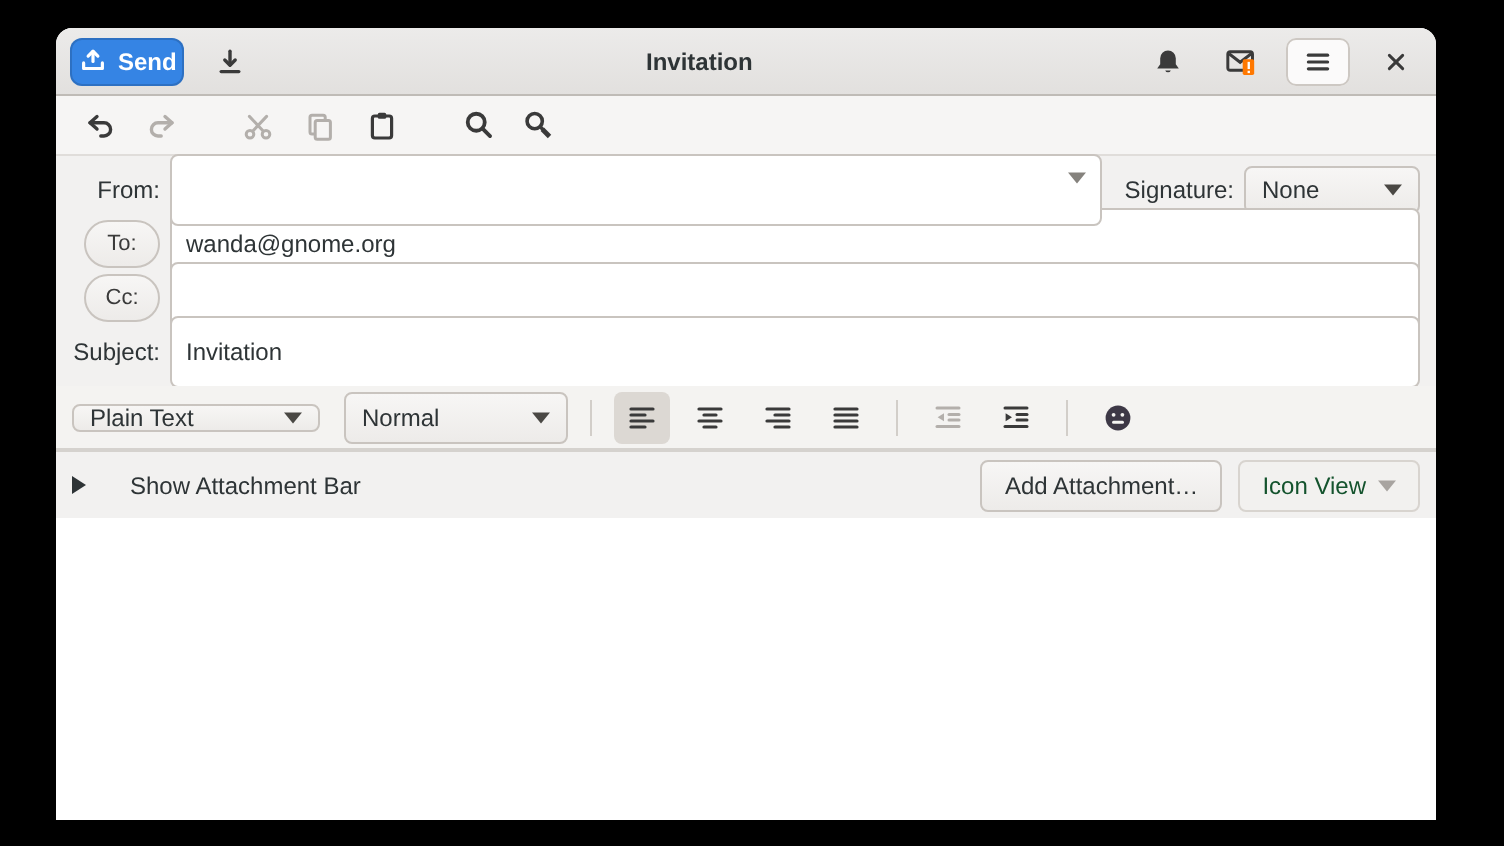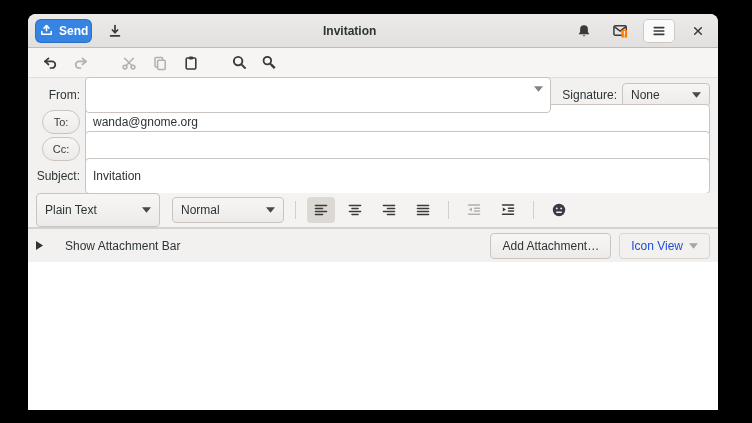--- a/index.html
+++ b/index.html
@@ -69,21 +69,21 @@
     border:1px solid #c9c4bf; border-radius:4px;
     display:flex; align-items:center; justify-content:space-between;
     font-size:12px; color:#2e3436; padding:0 8px;
   }
   .sig-dd { flex:0 0 88px; }
   
   .formatbar {
     flex:0 0 32px; background:#f4f3f1; border-bottom:1px solid #d5d2ce;
     display:flex; align-items:center; padding:0 8px; gap:6px;
   }
-  .mode-dd { flex:0 0 124px; height:34px;text-align:right; }
+  .mode-dd { flex:0 0 124px; height:14px;text-align:right; }
   .style-dd { flex:0 0 112px; height:26px; margin-left:6px; }
   .vsep { width:1px; height:18px; background:#d2cec9; margin:0 5px; }
   .fmt { width:28px; height:26px; display:flex; align-items:center; justify-content:center; color:#3a3a3a; border-radius:4px; }
   .fmt.active { background:#dcd8d3; }
   .fmt.disabled { color:#b3afab; }
   
   .bodyarea { flex:1; background:#fff; padding:9px 10px; overflow:hidden; }
   .bodyarea pre {
     margin:0; font-family:"DejaVu Sans Mono", monospace;
     font-size:11px; line-height:12px; color:#383838; white-space:pre;
@@ -93,21 +93,21 @@
     flex:0 0 34px; background:#f2f1f0; border-top:1px solid #d5d2ce;
     display:flex; align-items:center; padding:0 8px; gap:8px;
   }
   .expander { display:flex; align-items:center; gap:22px; font-size:12px; color:#2e3436; }
   .spacer { flex:1; }
   .push-btn {
     height:26px; padding:0 11px; font-size:12px; color:#2e3436;
     background:linear-gradient(#f7f6f5,#edebe9); border:1px solid #c9c4bf; border-radius:4px;
     display:flex; align-items:center; gap:6px;
   }
-  .push-btn.disabled { color:#1d4ed8; background:#f2f1ef; border-color:#d8d4cf; }
+  .push-btn.disabled { color:#14532d; background:#f2f1ef; border-color:#d8d4cf; }
   svg { display:block; }
 </style>
 </head>
 <body>
 
 <div class="window">
 
   <div class="headerbar">
     <div class="hb-left">
       <div class="send-btn">

